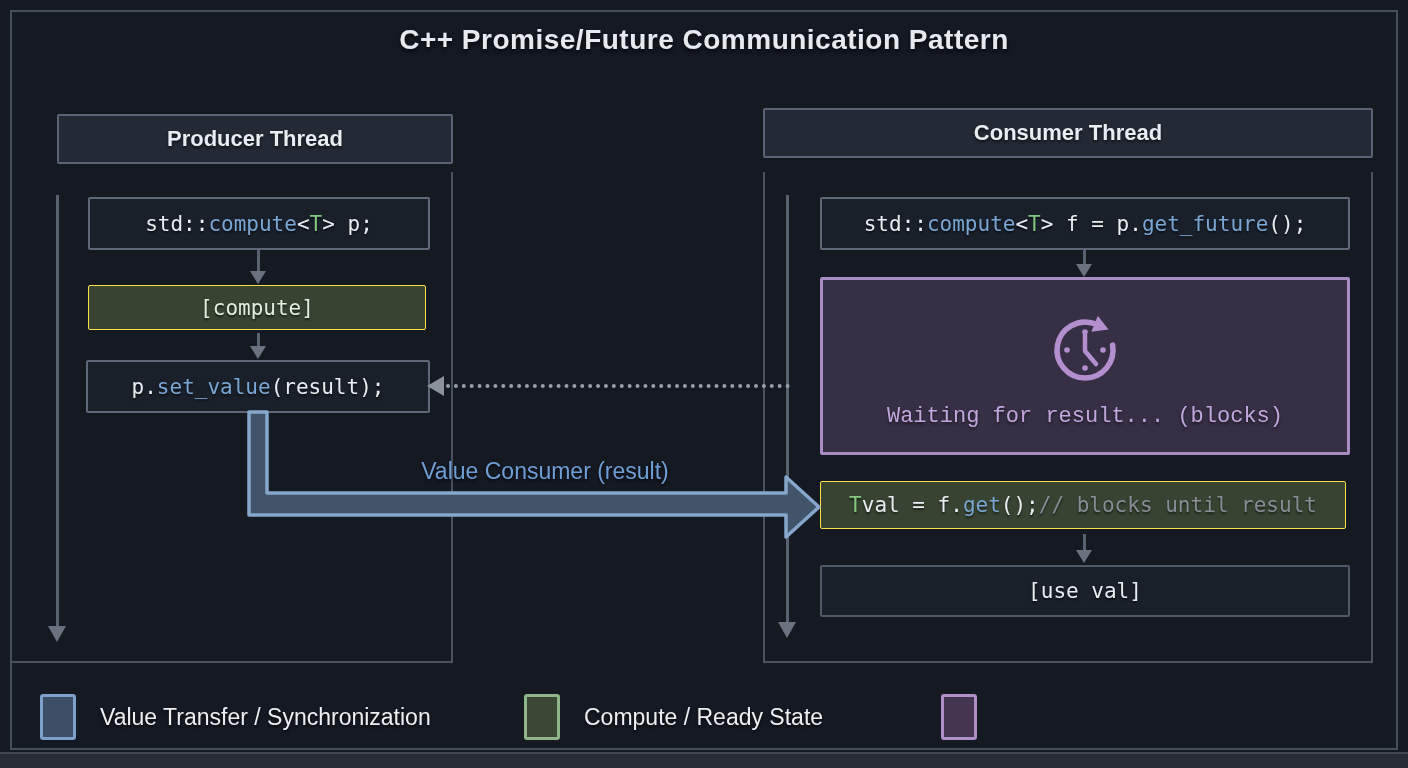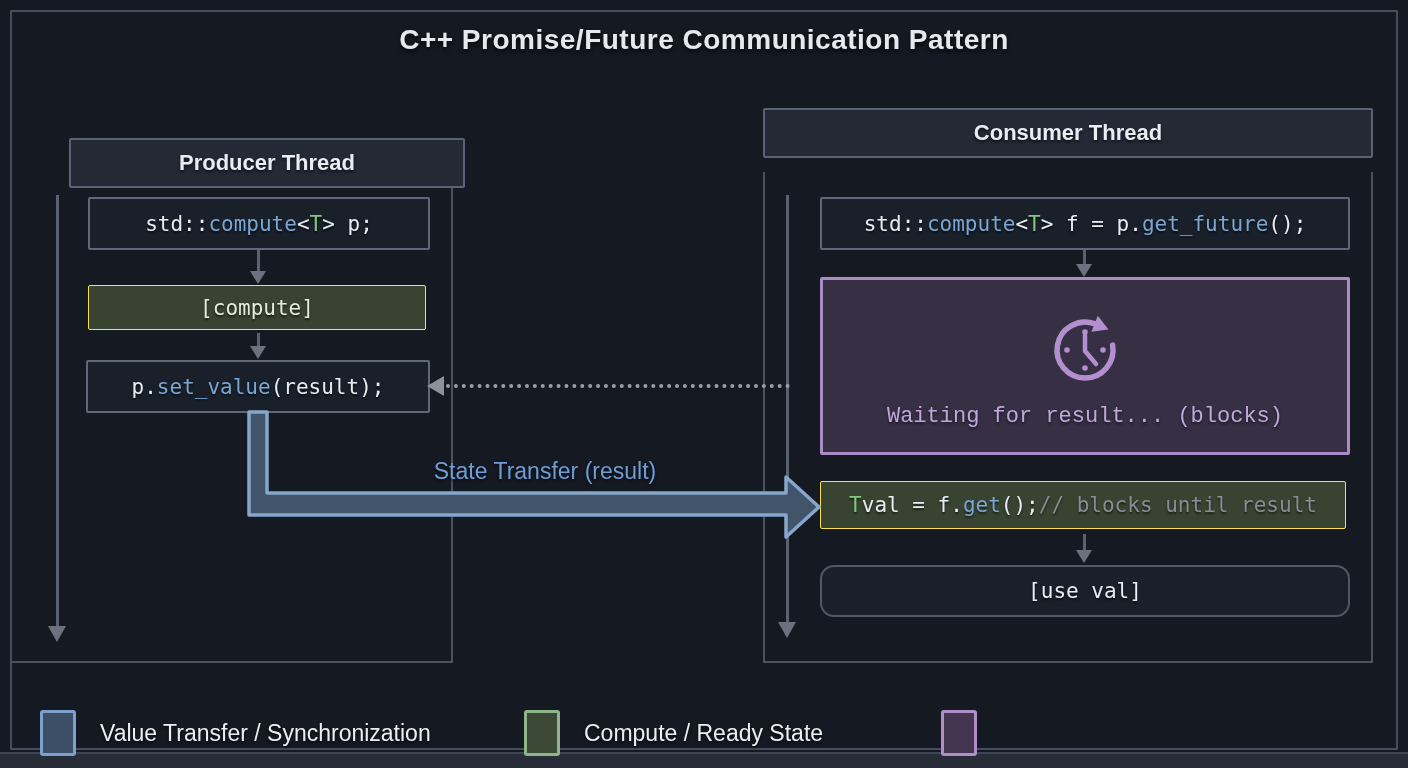--- a/index.html
+++ b/index.html
@@ -20,21 +20,21 @@
     position:absolute;left:0;top:24px;width:1408px;text-align:center;
     font-size:28px;font-weight:bold;color:#e6e9ee;letter-spacing:.5px;
     text-shadow:0 3px 4px rgba(0,0,0,.65);
   }
   .col-header{
     position:absolute;height:46px;background:#232935;border:2px solid #5a6376;
     border-radius:2px;display:flex;align-items:center;justify-content:center;
     font-size:22px;font-weight:bold;color:#e9ecf1;
     text-shadow:0 2px 3px rgba(0,0,0,.6);z-index:2;
   }
-  .producer-header{left:57px;top:138px;width:392px;margin-left:12px;}
+  .producer-header{left:57px;top:114px;width:392px;}
   .consumer-header{left:763px;top:108px;width:606px;}
   .producer-body{
     position:absolute;left:10px;top:172px;width:441px;height:489px;
     border-right:2px solid #4a5260;border-bottom:2px solid #4a5260;z-index:0;
   }
   .consumer-body{
     position:absolute;left:763px;top:172px;width:606px;height:489px;
     border-left:2px solid #4a5260;border-right:2px solid #4a5260;
     border-bottom:2px solid #4a5260;z-index:0;
   }
@@ -73,21 +73,21 @@
     border-top:10px solid transparent;border-bottom:10px solid transparent;
     border-right:17px solid #8b929b;
   }
   .pipe-svg{position:absolute;left:0;top:0;z-index:3;}
   .transfer-label{
     position:absolute;left:395px;top:458px;width:300px;text-align:center;
     font-size:23px;color:#6f9ed6;z-index:4;text-shadow:0 2px 3px rgba(0,0,0,.6);
   }
   .clock-svg{margin-top:6px;}
   .legend{position:absolute;left:0;top:694px;width:1408px;height:48px;z-index:2;}
-  .legend-item{position:absolute;top:16px;display:flex;align-items:center;justify-content:flex-end;}
+  .legend-item{position:absolute;top:0;display:flex;align-items:center;justify-content:flex-end;}
   .legend-swatch{
     width:30px;height:40px;border:3px solid #888;border-radius:3px;
     margin-right:24px;background:#333;
   }
   .legend-label{
     font-size:23px;color:#eceef0;text-shadow:0 2px 3px rgba(0,0,0,.6);white-space:nowrap;
   }
 </style>
 </head>
 <body>
@@ -162,30 +162,30 @@
       <span class="tok-g">T</span>
       <span class="tok-w"> val = f.</span>
       <span class="tok-b">get</span>
       <span class="tok-w">();</span>
       <span class="tok-c"> // blocks until result</span>
     </div>
 
   <div class="sline" style="left:1083px;top:534px;height:17px;"></div>
   <div class="shead" style="left:1076px;top:550px;"></div>
 
-  <div class="box plain-box" style="left:820px;top:565px;width:526px;height:48px;border-radius:14px;">[use val]</div>
+  <div class="box plain-box" style="left:820px;top:565px;width:526px;height:48px;">[use val]</div>
 
   <div class="dotted-line"></div>
   <div class="dotted-head"></div>
 
   <svg class="pipe-svg" width="1408" height="768" viewBox="0 0 1408 768">
     <path d="M249,412 L267,412 L267,493 L786,493 L786,477 L819,507 L786,537 L786,515 L249,515 Z" fill="#42546a" stroke="#87a6cc" stroke-width="3.5" stroke-linejoin="round"></path>
   </svg>
 
-  <div class="transfer-label">State Transfer (result)</div>
+  <div class="transfer-label">Value Consumer (result)</div>
 
   <div class="legend">
     <div class="legend-item" style="left:40px;">
       <div class="legend-swatch" style="border-color: rgb(125, 160, 204); background-color: rgb(61, 79, 102);"></div>
       <div class="legend-label">Value Transfer / Synchronization</div>
     </div>
     <div class="legend-item" style="left:524px;">
       <div class="legend-swatch" style="border-color: rgb(143, 181, 139); background-color: rgb(60, 72, 54);"></div>
       <div class="legend-label">Compute / Ready State</div>
     </div>

